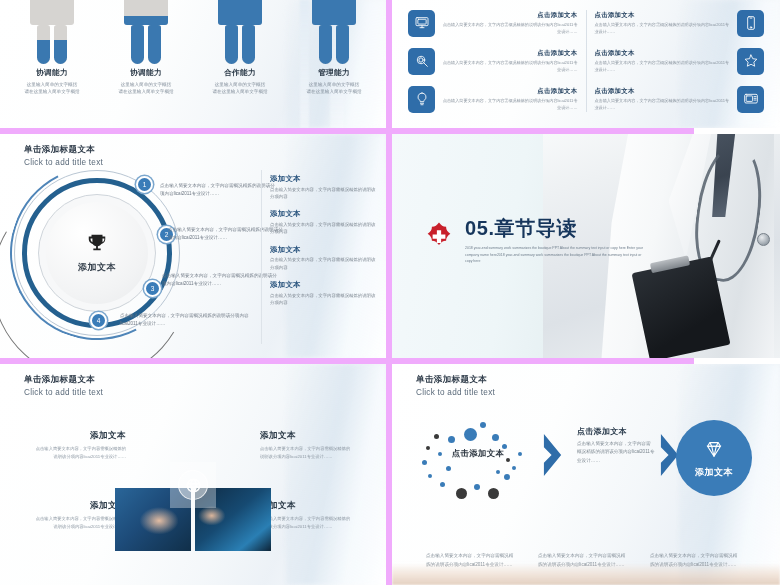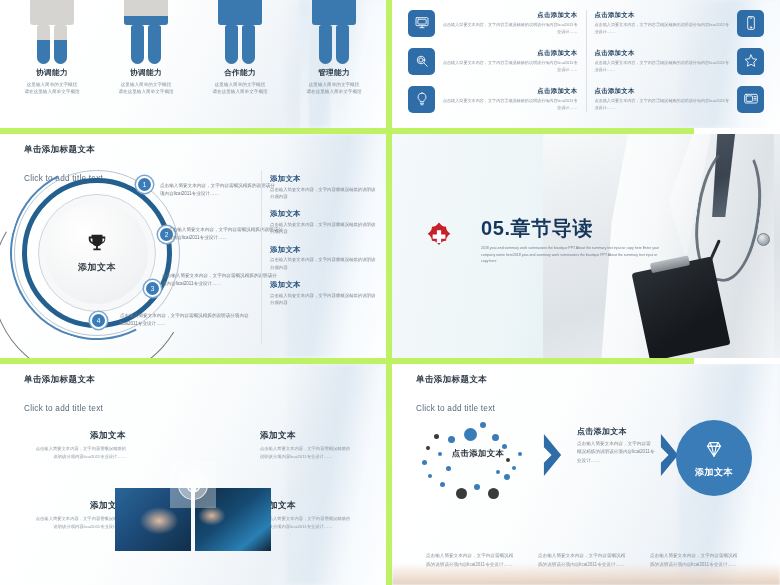--- a/index.html
+++ b/index.html
@@ -1,19 +1,19 @@
 <!DOCTYPE html>
 <html><head>
 <meta charset="utf-8">
 <style>
   * { box-sizing: border-box; margin:0; padding:0; }
   html,body { width:780px; height:585px; overflow:hidden; background:#ffffff; }
   body { font-family:"Liberation Sans", sans-serif; -webkit-font-smoothing:antialiased; }
 
-  .board { position:relative; width:694px; height:585px; background:#bef264; }
+  .board { position:relative; width:694px; height:585px; background:#f0abfc; }
 
   
   .slide { position:absolute; overflow:hidden; background:#ffffff; }
   .slide .bgwash { position:absolute; inset:0;
     background:
       linear-gradient(115deg,#ffffff 0%,#fdfefe 38%,#f2f6f9 62%,#e9eff5 75%,#ffffff 100%);
     opacity:.85; }
   .slide .bgwash2 { position:absolute; right:0; top:0; bottom:0; width:26%;
     background:linear-gradient(100deg, rgba(255,255,255,0) 0%, rgba(218,230,240,.75) 45%, rgba(246,250,253,.9) 70%, rgba(255,255,255,.6) 100%);
     filter:blur(2px); }
@@ -25,21 +25,21 @@
   #s1 { left:0;   top:0;   width:386px; height:128px; }
   #s2 { left:392px; top:0; width:388px; height:128px; }
   #s3 { left:0;   top:134px; width:386px; height:224px; }
   #s4 { left:392px; top:134px; width:388px; height:224px; }
   #s5 { left:0;   top:364px; width:386px; height:221px; }
   #s6 { left:392px; top:364px; width:388px; height:221px; }
 
   
   .ttl { position:absolute; left:24px; top:10px; line-height:1.25; }
   .ttl .cn { font-size:8.5px; font-weight:bold; color:#2f3c4a; letter-spacing:.4px; }
-  .ttl .en { font-size:8.2px; color:#5a6a7a; letter-spacing:.25px; margin-top:19px;
+  .ttl .en { font-size:8.2px; color:#5a6a7a; letter-spacing:.25px; margin-top:3px;
              font-family:"Liberation Sans", sans-serif; }
 
   
   .people { position:absolute; left:0; right:0; top:-28px; height:104px; display:flex;
             justify-content:center; gap:34px; }
   .pcol { width:60px; position:relative; }
   .fig { position:relative; width:44px; height:92px; margin:0 auto; }
   .fig .body { position:absolute; left:50%; transform:translateX(-50%); top:19px;
                width:44px; height:34px; border-radius:7px 7px 3px 3px; }
   .fig .legL,.fig .legR { position:absolute; top:53px; width:13px; height:39px;
@@ -112,21 +112,21 @@
     transform:rotate(8deg); opacity:.85; }
   .stetho2{ position:absolute; right:6%; top:44%; width:13px; height:13px; border-radius:50%;
     background:radial-gradient(circle at 36% 32%, #e9ecef, #9aa3ab 70%, #6d767e 100%);
     border:1.6px solid #767f88; }
   .clip { position:absolute; right:26%; bottom:2%; width:34%; height:40%;
     background:linear-gradient(160deg,#2b3036,#15181c 70%); border-radius:3px; transform:rotate(-12deg); }
   .clip:after { content:""; position:absolute; left:24%; top:-7%; width:48%; height:12%;
     background:linear-gradient(180deg,#b9bdc1,#7e848a); border-radius:2px; }
   .pen { position:absolute; right:30%; bottom:34%; width:3px; height:44px; transform:rotate(24deg);
     background:linear-gradient(180deg,#1d2126,#3a4047); border-radius:2px; }
-  .covertext { position:absolute; left:30px; top:84px; display:flex; align-items:flex-start; gap:25px; z-index:4;}
+  .covertext { position:absolute; left:30px; top:84px; display:flex; align-items:flex-start; gap:9px; z-index:4;}
   .crosslogo { width:34px; height:34px; margin-top:3px; position:relative; }
   .ct-main { font-size:20px; font-weight:bold; color:#16365c; letter-spacing:.6px; line-height:1; }
   .ct-sub { font-size:3.5px; color:#6f7e8c; line-height:1.9; margin-top:6px; max-width:180px; }
 
   
   .grid { position:absolute; left:50%; transform:translateX(-50%); top:55px;
           width:156px; height:132px; }
   .ph { position:absolute; width:76px; height:63px; overflow:hidden; }
   .ph.p1 { left:0; top:0; } .ph.p2 { right:0; top:0; }
   .ph.p3 { left:0; bottom:0; } .ph.p4 { right:0; bottom:0; }

